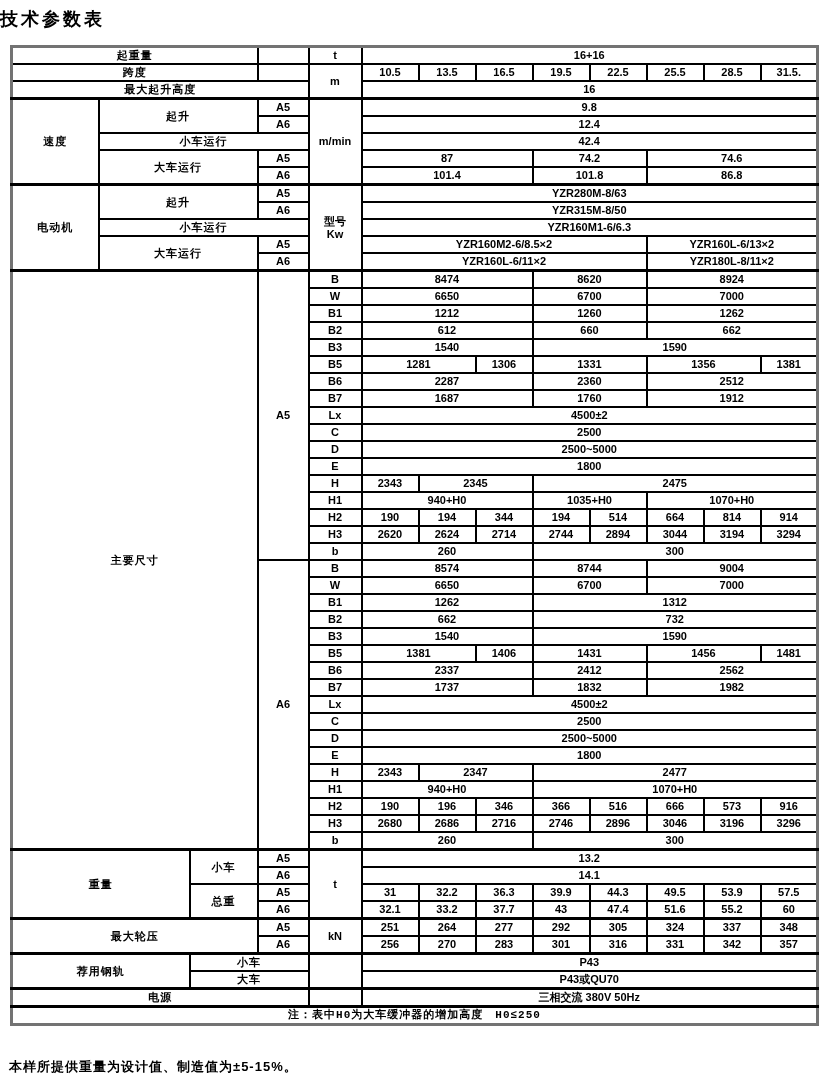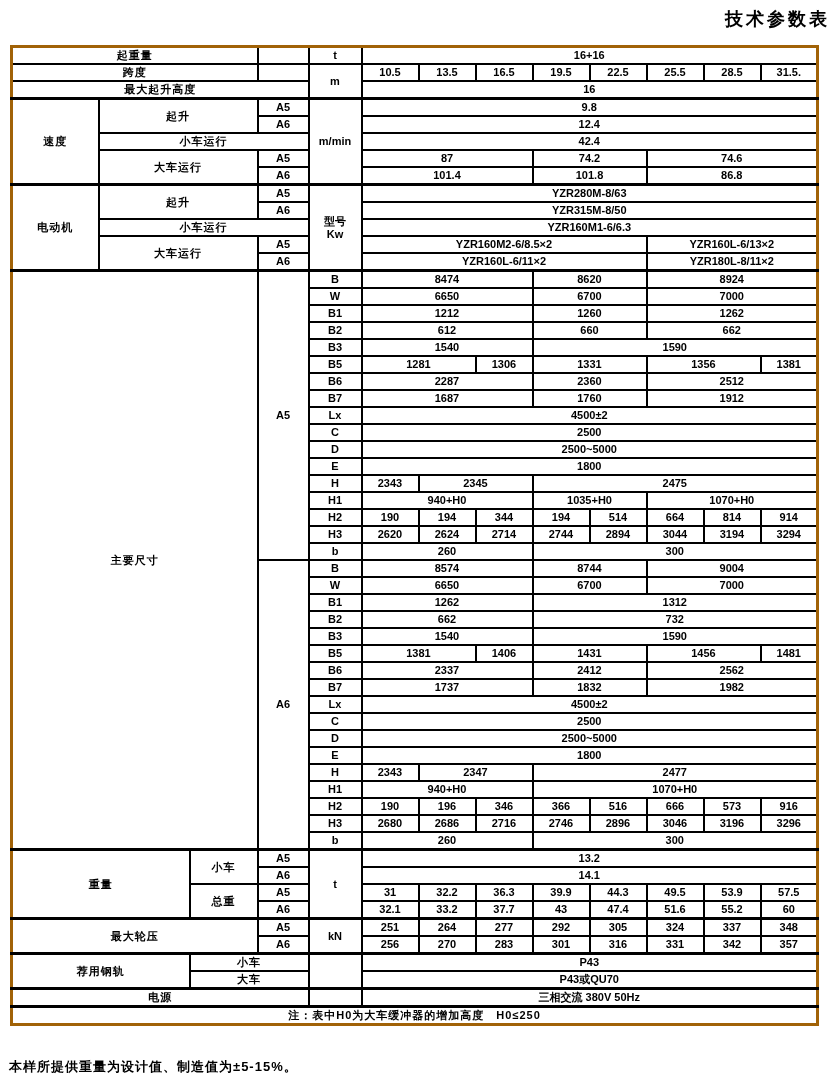--- a/index.html
+++ b/index.html
@@ -1,34 +1,34 @@
 <!DOCTYPE html>
 <html><head>
 <meta charset="utf-8">
 <style>
   html,body{margin:0;padding:0;background:#ffffff;}
   .page{position:relative;width:830px;height:1089px;background:#ffffff;overflow:hidden;
         font-family:"Liberation Sans","DejaVu Sans",sans-serif;color:#000;}
-  .title{position:absolute;top:7px;left:0;width:100%;text-align:right;
+  .title{position:absolute;top:7px;left:0;width:100%;text-align:left;
          font-size:18px;font-weight:bold;letter-spacing:3px;margin:0;}
   table.spec{position:absolute;left:10px;top:45px;width:806px;
              border-collapse:collapse;table-layout:fixed;
-             border:3px solid #a16207;}
+             border:3px solid #737373;}
   table.spec td{border:2px solid #000;padding:0 1px;height:15px;
                 text-align:center;vertical-align:middle;
                 font-weight:bold;font-size:11px;line-height:1.1;
                 overflow:hidden;white-space:pre-line;}
   tr.sec td{border-top:3px solid #000;}
   td.g{font-size:12px;letter-spacing:1px;}
   td.s{font-size:11.5px;letter-spacing:1px;}
   td.a{font-size:11px;}
   td.u{font-size:11px;}
   td.d{font-size:11px;}
   td.v{font-size:11px;}
-  td.n{font-size:12px;letter-spacing:1px;}
+  td.n{font-size:12px;letter-spacing:1px;font-family:Liberation Mono, monospace;}
   .footer{position:absolute;left:9px;top:1058px;font-size:13px;font-weight:bold;letter-spacing:1px;}
 </style>
 </head>
 <body>
 
 <div class="page">
   <h1 class="title">技术参数表</h1>
 
   <table class="spec">
     <colgroup>

